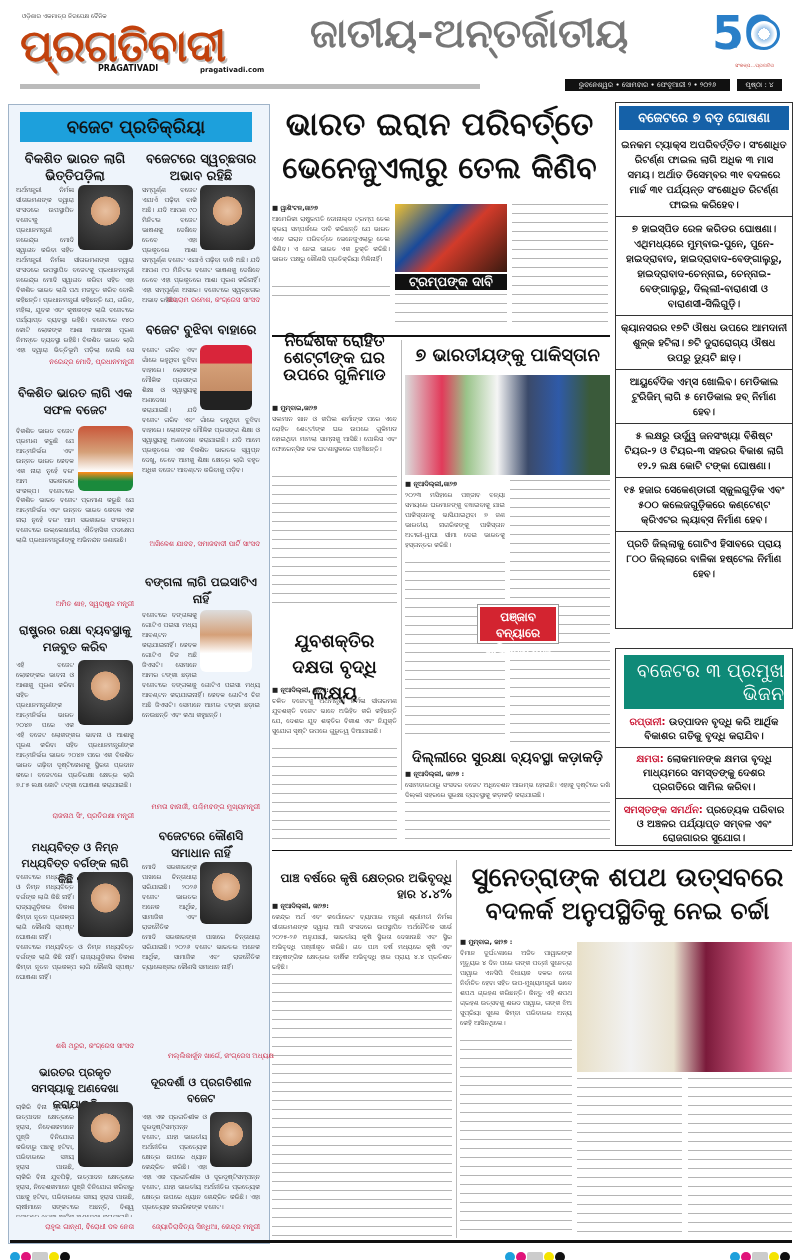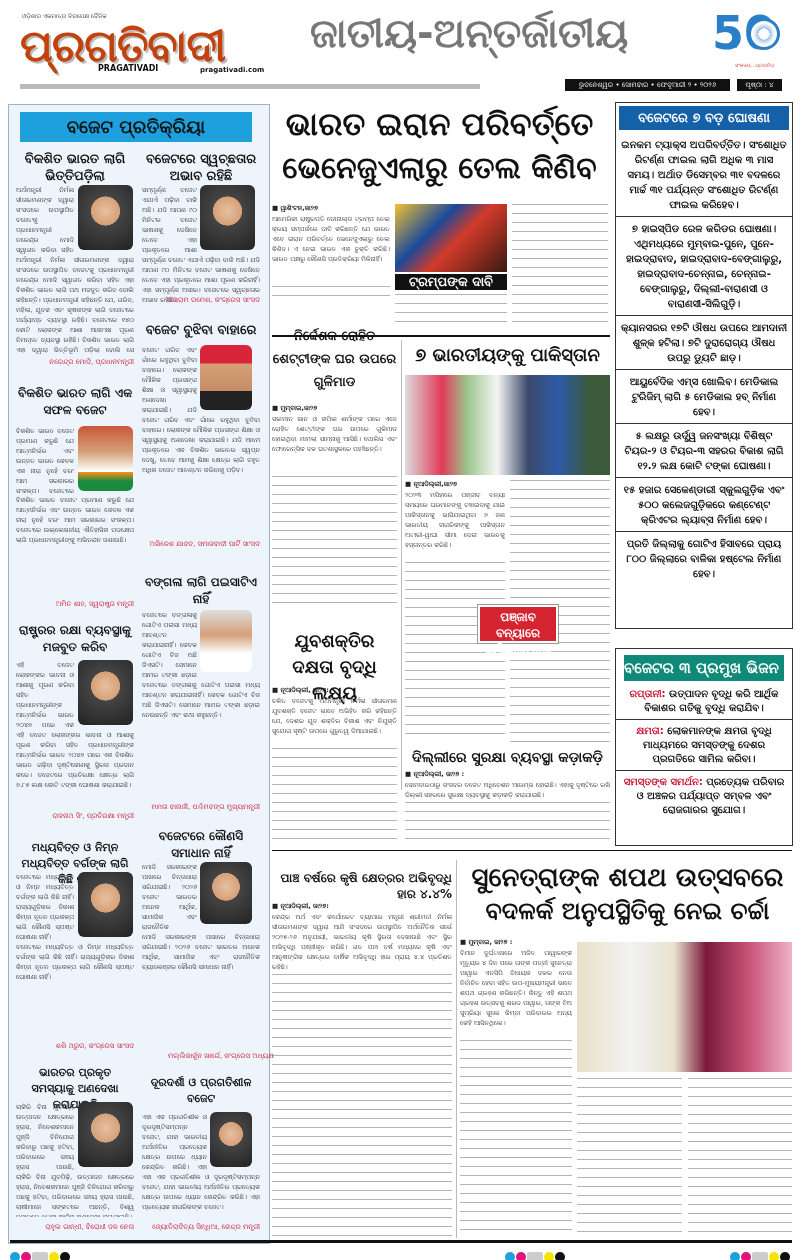--- a/index.html
+++ b/index.html
@@ -25,21 +25,21 @@
 .byline{font-size:7px;font-weight:normal;color:#c8102e;text-align:right}
 .photo{border-radius:6px;overflow:hidden}
 .ph-face{background:radial-gradient(circle at 50% 40%,#e8c0a0 0,#d5a078 30%,#444 31%,#222 100%)}
 .col-rule{background:#bbb;width:1px}
 .main-hd{font-weight:bold;color:#111;text-align:center}
 .dateloc{font-size:6.5px;font-weight:bold;color:#222}
 .text-lines{background:repeating-linear-gradient(to bottom,#777 0,#777 1px,transparent 1px,transparent 9px);opacity:.55}
 .right-box{border:1.5px solid #333}
 .rb-head{background:#1561a8;color:#fff;font-size:13px;font-weight:bold;text-align:center}
 .rb-item{font-size:10px;font-weight:bold;text-align:center;line-height:15px;border-bottom:1.5px solid #333;padding:4px 4px}
-.rb2-head{background:#0f8a78;color:#fff;font-size:15px;font-weight:bold;text-align:left}
+.rb2-head{background:#0f8a78;color:#fff;font-size:19px;font-weight:normal;text-align:right}
 .rb2-item{font-size:10px;text-align:center;line-height:14px;padding:4px 6px;border-bottom:1.5px solid #333;font-weight:bold}
 .red{color:#c8102e}
 .redbox{background:#d32430;color:#fff;font-size:12px;font-weight:bold;text-align:center;line-height:16px;border:2px solid #fff;box-shadow:0 0 0 1px #999}
 .caption-bar{background:#111;color:#fff;font-size:13px;font-weight:bold;text-align:center}
 .bottom-rule{left:10px;top:1240px;width:782px;height:3px;background:#111}
 .reg{width:10px;height:10px;border-radius:50%;display:inline-block;margin-right:1px}
 </style>
 </head>
 <body>
 
@@ -125,21 +125,21 @@
 <div class="abs main-hd" style="left:272px;top:146px;width:335px;font-size:30px;line-height:44px">ଭେନେଜୁଏଲାରୁ ତେଲ କିଣିବ</div>
 <div class="abs dateloc" style="left:272px;top:204px">■ ୱାଶିଂଟନ,ଜା୨୭</div>
 <div class="abs body-txt" style="left:272px;top:214px;width:118px;height:70px;overflow:hidden">ଆମେରିକା ରାଷ୍ଟ୍ରପତି ଡୋନାଲ୍ଡ ଟ୍ରମ୍ପ ତେଲ କ୍ରୟ ସମ୍ପର୍କରେ ଦାବି କରିଛନ୍ତି ଯେ ଭାରତ ଏବେ ଇରାନ ପରିବର୍ତ୍ତେ ଭେନେଜୁଏଲାରୁ ତେଲ କିଣିବ। ଏ ନେଇ ଭାରତ ଏକ ଚୁକ୍ତି କରିଛି। ଭାରତ ପକ୍ଷରୁ କୌଣସି ପ୍ରତିକ୍ରିୟା ମିଳିନାହିଁ।</div>
 <div class="abs text-lines" style="left:272px;top:286px;width:118px;height:18px"></div>
 <div class="abs photo" style="left:395px;top:204px;width:112px;height:68px;border-radius:0;background:linear-gradient(135deg,#f2c230 0,#1a4a9a 35%,#d23b2a 55%,#3a1a10 100%)"></div>
 <div class="abs caption-bar" style="left:395px;top:274px;width:112px;height:16px;line-height:16px">ଟ୍ରମ୍ପଙ୍କ ଦାବି</div>
 <div class="abs text-lines" style="left:395px;top:294px;width:112px;height:32px"></div>
 <div class="abs text-lines" style="left:512px;top:204px;width:96px;height:122px"></div>
 <div class="abs" style="left:272px;top:335px;width:338px;height:2px;background:#111"></div>
 
-<div class="abs main-hd" style="left:272px;top:324px;width:125px;font-size:13px;line-height:23px">ନିର୍ଦ୍ଦେଶକ ରୋହିତ ଶେଟ୍ଟୀଙ୍କ ଘର ଉପରେ ଗୁଳିମାଡ</div>
+<div class="abs main-hd" style="left:272px;top:332px;width:125px;font-size:16px;line-height:17px">ନିର୍ଦ୍ଦେଶକ ରୋହିତ ଶେଟ୍ଟୀଙ୍କ ଘର ଉପରେ ଗୁଳିମାଡ</div>
 <div class="abs dateloc" style="left:272px;top:404px">■ ମୁମ୍ବାଇ,ଜା୨୭</div>
 <div class="abs body-txt" style="left:272px;top:414px;width:125px;height:60px;overflow:hidden">ସଲମାନ ଖାନ ଓ କପିଲ ଶର୍ମାଙ୍କ ପରେ ଏବେ ରୋହିତ ଶେଟ୍ଟୀଙ୍କ ଘର ଉପରେ ଗୁଳିମାଡ ହୋଇଥିବା ମାମଲା ସାମ୍ନାକୁ ଆସିଛି। ପୋଲିସ ଏବଂ ଫୋରେନ୍ସିକ ଦଳ ଘଟଣାସ୍ଥଳରେ ପହଞ୍ଚିଛନ୍ତି।</div>
 <div class="abs text-lines" style="left:272px;top:476px;width:125px;height:130px"></div>
 <div class="abs col-rule" style="left:401px;top:340px;height:450px"></div>
 
 <div class="abs main-hd" style="left:405px;top:340px;width:205px;font-size:18px;line-height:30px">୭ ଭାରତୀୟଙ୍କୁ ପାକିସ୍ତାନ ଫେରାଇଲା</div>
 <div class="abs photo" style="left:405px;top:375px;width:205px;height:100px;border-radius:0;background:linear-gradient(90deg,#dcdcdc 0,#e23a5a 18%,#9ac48a 30%,#f5f5f5 45%,#3b4a6a 60%,#2f5aa8 75%,#3a5a3a 90%)"></div>
 <div class="abs dateloc" style="left:405px;top:480px">■ ନୂଆଦିଲ୍ଲୀ,ଜା୨୭</div>
 <div class="abs body-txt" style="left:405px;top:490px;width:100px;height:70px;overflow:hidden">୨୦୨୩ ମସିହାରେ ପଞ୍ଜାବ ବନ୍ୟା ସମୟରେ ଘରମାନଙ୍କୁ ବଞ୍ଚାଇବାକୁ ଯାଇ ପାକିସ୍ତାନକୁ ଭାସିଯାଇଥିବା ୭ ଜଣ ଭାରତୀୟ ନାଗରିକଙ୍କୁ ପାକିସ୍ତାନ ଅଟାରୀ-ୱାଘା ସୀମା ଦେଇ ଭାରତକୁ ହସ୍ତାନ୍ତର କରିଛି।</div>
 <div class="abs text-lines" style="left:405px;top:562px;width:100px;height:180px"></div>

